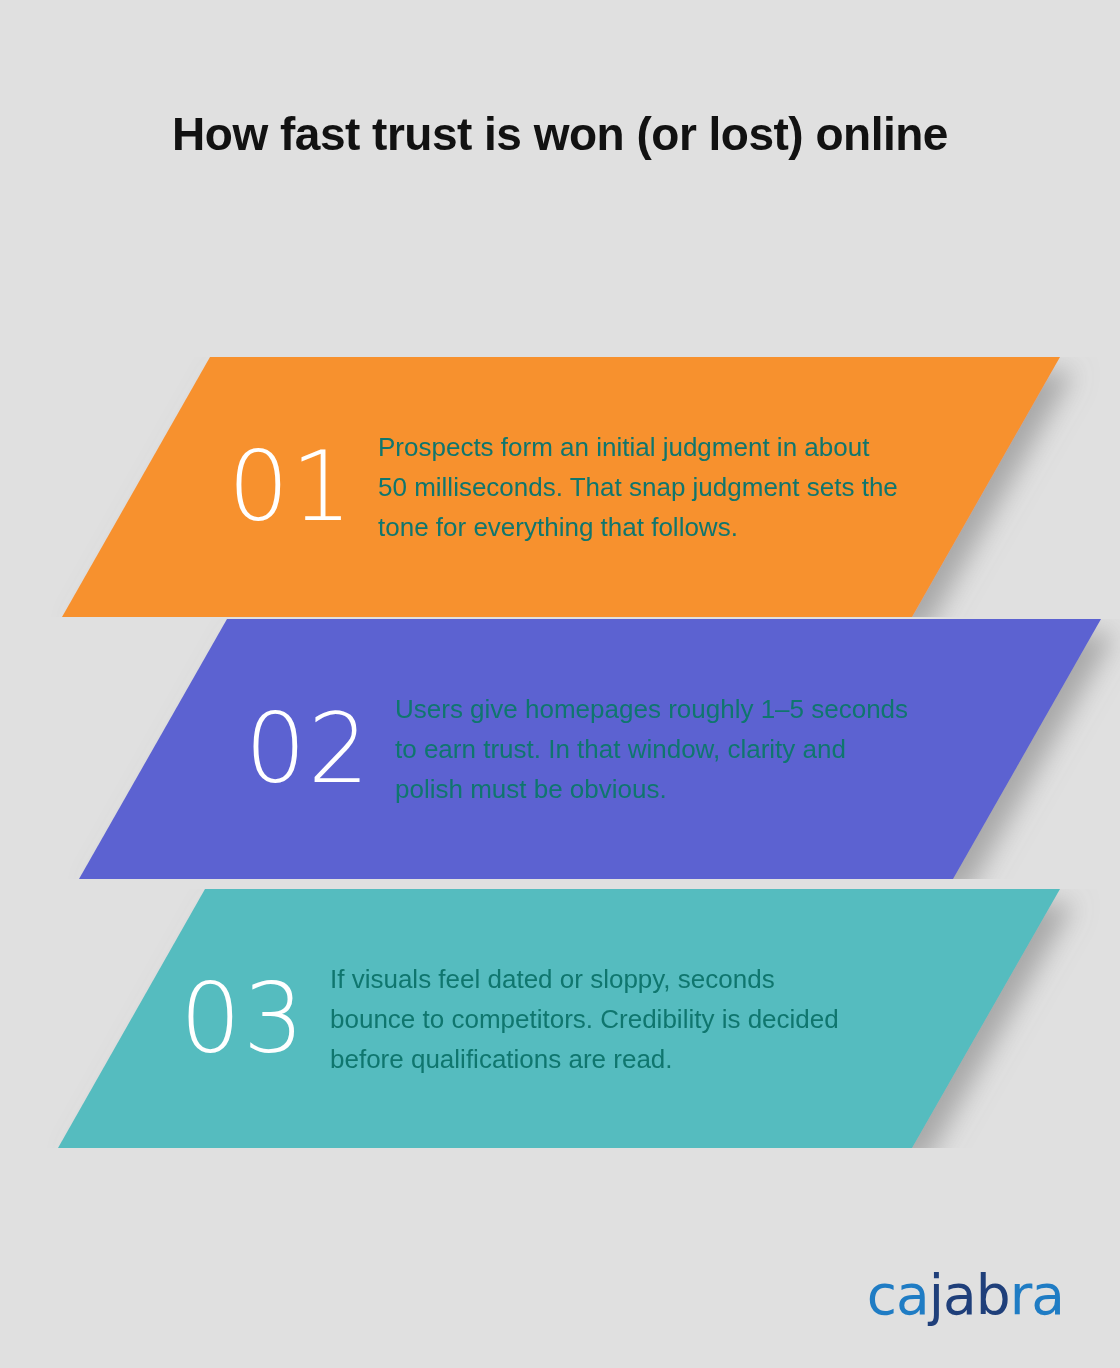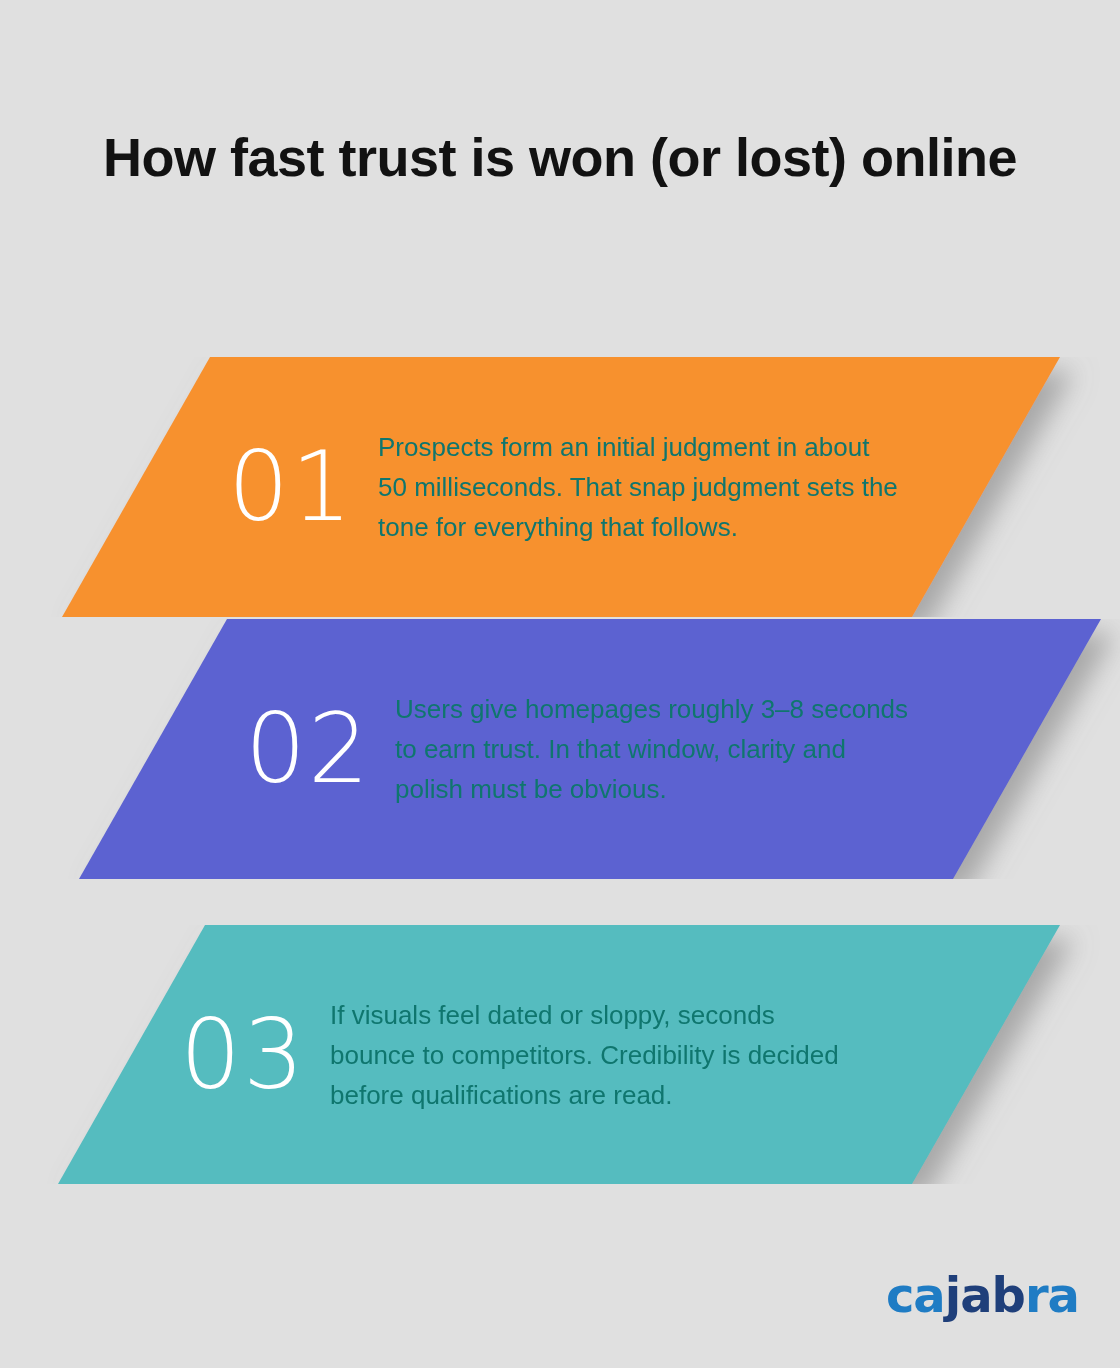--- a/index.html
+++ b/index.html
@@ -19,24 +19,24 @@
   .canvas {
     position: relative;
     width: 1120px;
     height: 1368px;
   }
 
   
   .title {
     position: absolute;
     left: 70px;
-    top: 115px;
+    top: 92px;
     width: 980px;
     text-align: center;
-    font-size: 54px;
+    font-size: 46px;
     line-height: 84px;
     font-weight: bold;
     color: #121212;
     letter-spacing: -0.5px;
     font-stretch: condensed;
   }
 
   
   .bands {
     position: absolute;
@@ -92,31 +92,31 @@
 
   
   #band-1 { top: 357px; height: 260px; }
   #band-1 .band-body { left: 228px; }
 
   
   #band-2 { top: 619px; height: 260px; margin-left: 41px; }
   #band-2 .band-body { left: 204px; }
 
   
-  #band-3 { top: 925px; height: 259px; border-radius: 24px; }
+  #band-3 { top: 889px; height: 259px; border-radius: 24px; }
   #band-3 .band-body { left: 180px; }
 
   
   .logo {
     position: absolute;
-    right: 41px;
+    right: 56px;
     bottom: 34px;
-    font-size: 48px;
+    font-size: 55px;
     line-height: 78px;
-    font-weight: bold;
+    font-weight: normal;
     letter-spacing: -1px;
     font-family: "DejaVu Sans", sans-serif;
     white-space: nowrap;
   }
   .logo .seg-a { color: #1f7cc4; }
   .logo .seg-b { color: #1f3f7a; }
   .logo .seg-c { color: #1f7cc4; }
 </style>
 </head>
 <body>
@@ -146,21 +146,21 @@
       <svg class="band-shape" viewBox="0 0 1120 260" preserveAspectRatio="none">
         <defs>
           <filter id="sh2" x="-20%" y="-20%" width="150%" height="160%">
             <feDropShadow dx="14" dy="14" stdDeviation="13" flood-color="#7a7a7a" flood-opacity="0.55"></feDropShadow>
           </filter>
         </defs>
         <polygon points="186,0 1060,0 912,260 38,260" fill="#5c62d1" filter="url(#sh2)"></polygon>
       </svg>
       <div class="band-body">
         <div class="band-num">02</div>
-        <div class="band-text">Users give homepages roughly 3–8 seconds to earn trust. In that window, clarity and polish must be obvious.</div>
+        <div class="band-text">Users give homepages roughly 1–5 seconds to earn trust. In that window, clarity and polish must be obvious.</div>
       </div>
     </div>
 
     <div class="band" id="band-3">
       <svg class="band-shape" viewBox="0 0 1120 259" preserveAspectRatio="none">
         <defs>
           <filter id="sh3" x="-20%" y="-20%" width="150%" height="160%">
             <feDropShadow dx="14" dy="14" stdDeviation="13" flood-color="#7a7a7a" flood-opacity="0.55"></feDropShadow>
           </filter>
         </defs>

